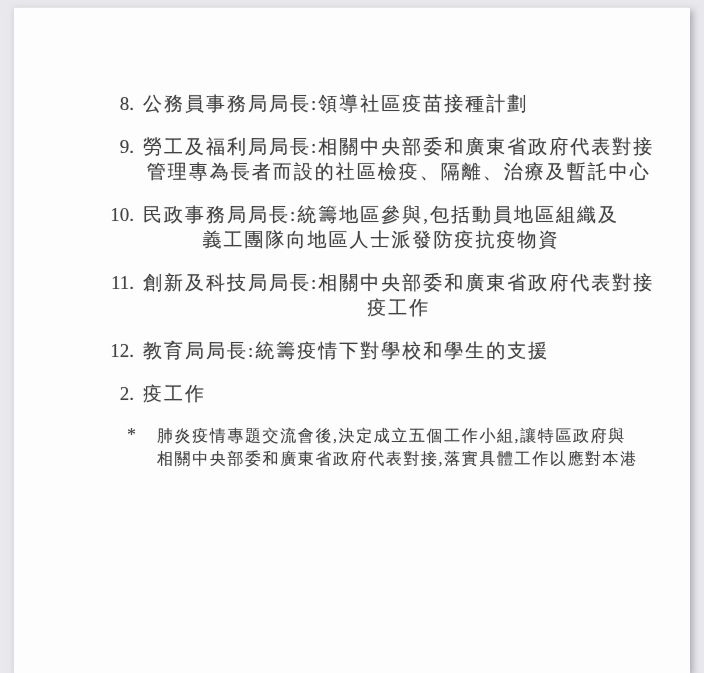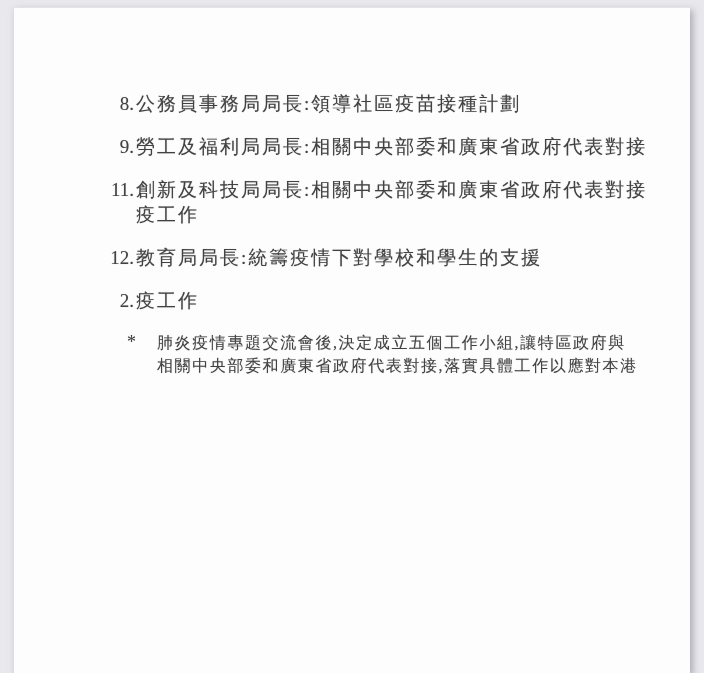--- a/index.html
+++ b/index.html
@@ -36,22 +36,23 @@
     font-size: 19px;
     line-height: 25px;
     text-shadow: 0 0 1px rgba(66,66,66,0.35);
   }
   .item .num {
     flex: none;
     width: 38px;
     text-align: right;
   }
   .item .text {
-    margin-left: 2px;
+    margin-left: 9px;
     letter-spacing: 2px;
+    text-align: center;
   }
   .line { display: block; white-space: nowrap; }
 
   .footnote {
     display: flex;
     margin-top: 17px;
     padding-left: 113px;
     font-size: 16px;
     line-height: 23px;
     text-shadow: 0 0 1px rgba(66,66,66,0.3);
@@ -77,23 +78,31 @@
         <span class="num">8.</span>
         <span class="text">
           <span class="line">公務員事務局局長:領導社區疫苗接種計劃</span>
         </span>
       </li>
 
       <li class="item">
         <span class="num">9.</span>
         <span class="text">
           <span class="line">勞工及福利局局長:相關中央部委和廣東省政府代表對接</span>
+          <span class="line">管理專為長者而設的社區檢疫、隔離、治療及暫託中心</span>
         </span>
       </li>
 
+      <li class="item">
+        <span class="num">10.</span>
+        <span class="text">
+          <span class="line">民政事務局局長:統籌地區參與,包括動員地區組織及</span>
+          <span class="line">義工團隊向地區人士派發防疫抗疫物資</span>
+        </span>
+      </li>
 
       <li class="item">
         <span class="num">11.</span>
         <span class="text">
           <span class="line">創新及科技局局長:相關中央部委和廣東省政府代表對接</span>
           <span class="line">疫工作</span>
         </span>
       </li>
 
       <li class="item">

